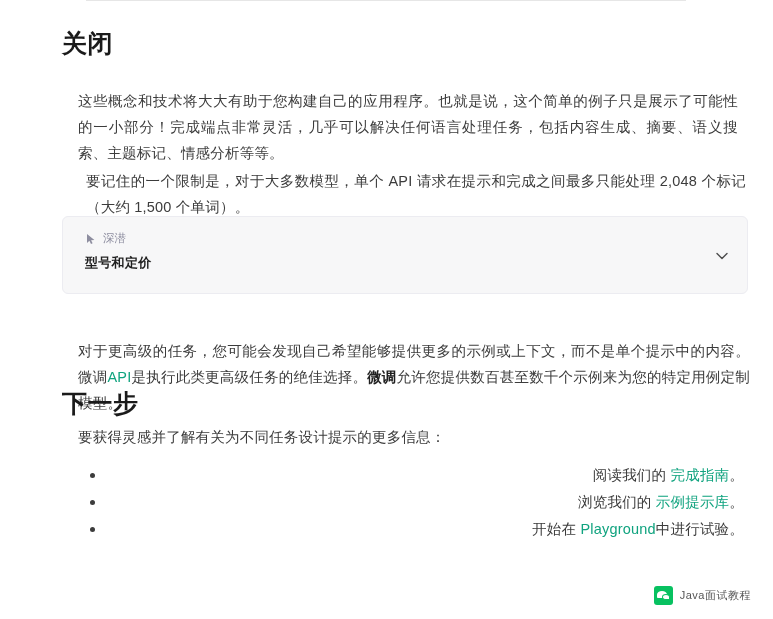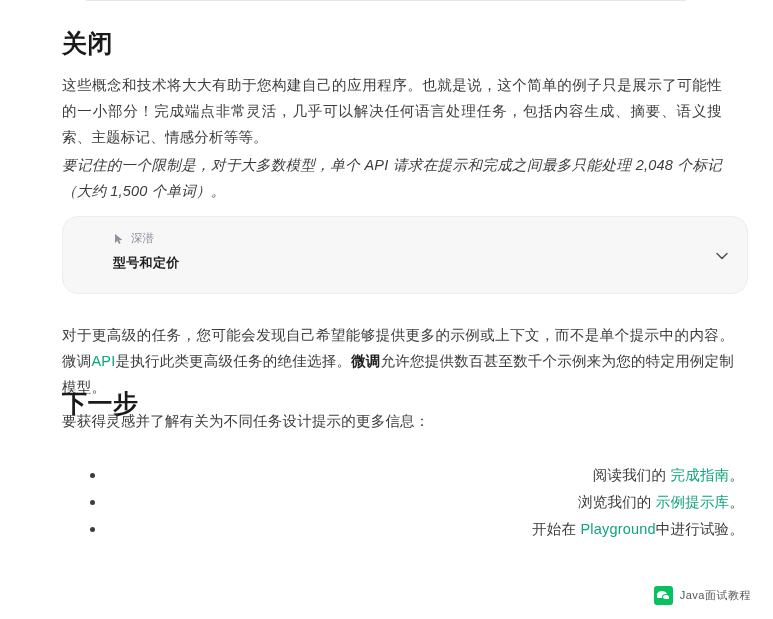--- a/index.html
+++ b/index.html
@@ -45,47 +45,46 @@
     color: #1a1a1a;
     letter-spacing: 0.5px;
   }
   .t-closing { position: absolute; left: 0px; top: 28px; }
   .t-next { position: absolute; left: 0px; top: 388px; }
 
   p.para {
     font-size: 14.5px;
     line-height: 26px;
     color: #3c3c3c;
-    margin: 0;
+    margin: 16px;
     padding: 0;
     text-align: justify;
     letter-spacing: 0.2px;
   }
   .p1 { position: absolute; left: 0px; top: 72px; width: 660px; }
-  .p2 { position: absolute; left: 0px; top: 152px; width: 660px; font-style: italic; }
+  .p2 { position: absolute; left: 8px; top: 152px; width: 660px; }
   .p3 { position: absolute; left: 0px; top: 322px; width: 672px; }
   .p4 { position: absolute; left: 0px; top: 408px; width: 660px; }
 
   a.link {
     color: #10a37f;
     text-decoration: none;
   }
   .bold { font-weight: bold; color: #1f1f1f; }
 
   .card {
     position: absolute;
     left: 0px;
     top: 216px;
     width: 686px;
     height: 78px;
     background: #f7f7f8;
     border: 1px solid #ececf1;
-    border-radius: 16px;
+    border-radius: 6px;
     box-sizing: border-box;
-    padding-left: 28px;
   }
   .card-inner {
     position: relative;
     width: 100%;
     height: 100%;
     box-sizing: border-box;
     padding: 14px 18px 0 22px;
   }
   .card-eyebrow {
     display: flex;

